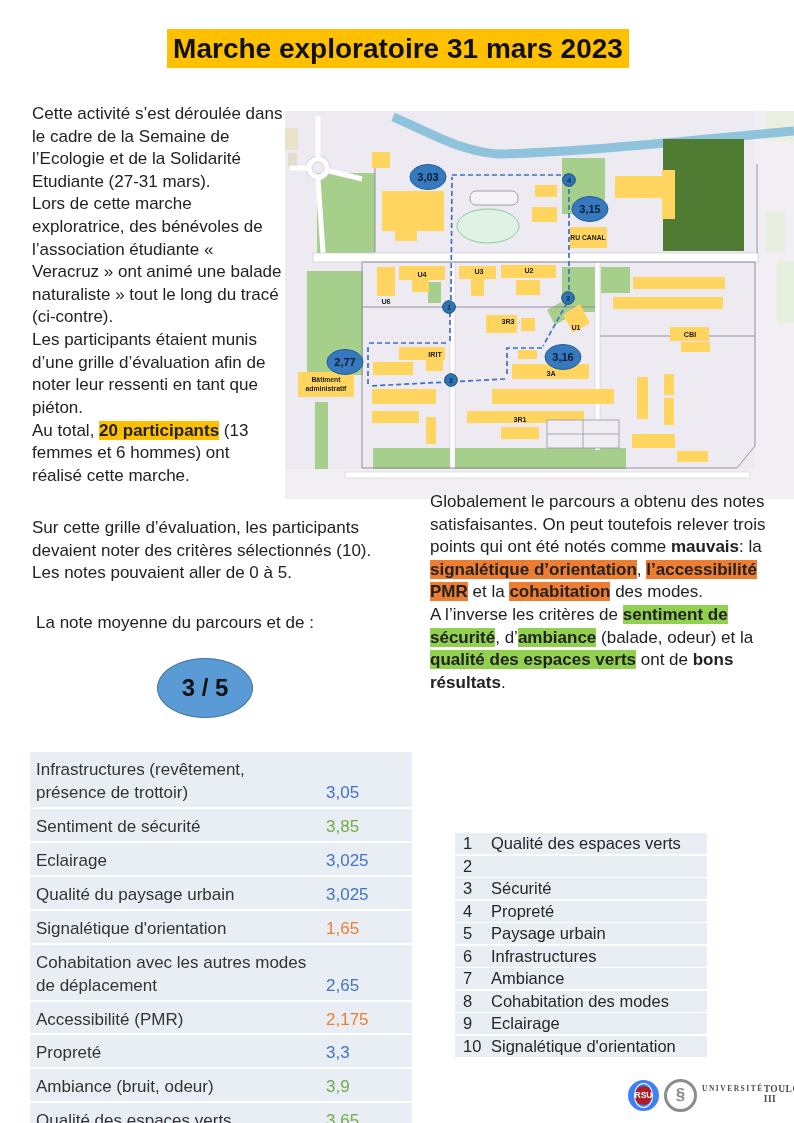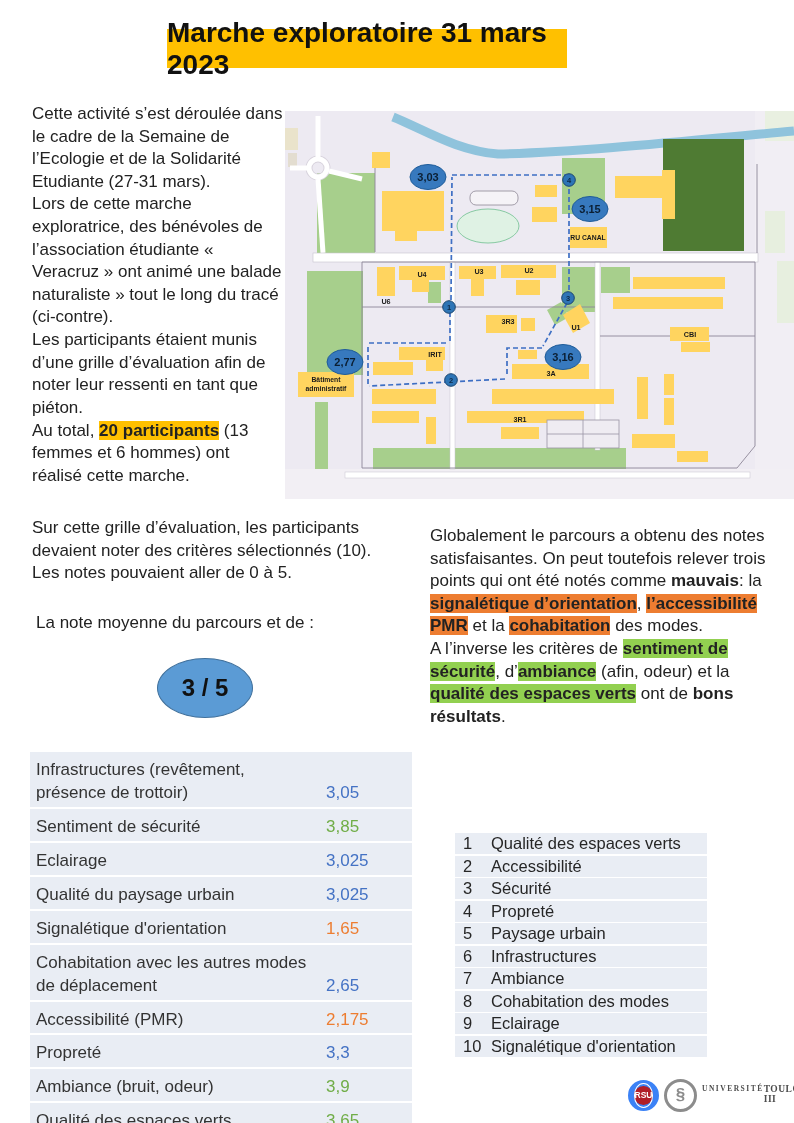--- a/index.html
+++ b/index.html
@@ -5,31 +5,31 @@
   * { margin:0; padding:0; box-sizing:border-box; }
   body { background:#888; font-family:"Liberation Sans", sans-serif; }
   #page {
     position:relative; width:794px; height:1123px; background:#ffffff;
     margin:0 auto; overflow:hidden; color:#262626;
   }
   .abs { position:absolute; }
 
   
   #title {
-    left:167px; top:29px; width:400px; height:39px;
+    left:167px; top:29px; width:462px; height:39px;
     background:#FFC000; display:flex; align-items:center; justify-content:center;
     font-size:28px; font-weight:bold; color:#111;
   }
 
   
   .para { font-size:17px; line-height:1.33; color:#222; white-space:pre-line; }
   #intro { left:32px; top:103px; width:252px; }
   #grid-note { left:32px; top:517px; width:392px; }
   #note-lead { left:36px; top:612px; width:392px; }
-  #global-para { left:430px; top:525px; width:352px; }
+  #global-para { left:430px; top:491px; width:352px; }
   #enfin-para { left:430px; top:752px; width:352px; }
 
   .seg-plain { font-weight:normal; }
   .seg-bold { font-weight:bold; }
   .seg-hl-yellow { background:#FFC000; font-weight:bold; }
   .seg-hl-orange { background:#ED7D31; font-weight:bold; }
   .seg-hl-green  { background:#92D050; font-weight:bold; }
 
   
   #score-ellipse {
@@ -297,31 +297,30 @@
         <span class="crit-label">Ambiance (bruit, odeur)</span>
         <span class="crit-value tone-green">3,9</span>
       </div>
       <div class="crit-row">
         <span class="crit-label">Qualité des espaces verts</span>
         <span class="crit-value tone-green">3,65</span>
       </div>
     </div>
 
   <div id="global-para" class="abs para"><span class="seg-plain">Globalement le parcours a obtenu des notes satisfaisantes. On peut toutefois relever trois points qui ont été notés comme </span><span class="seg-bold">mauvais</span><span class="seg-plain">: la </span><span class="seg-hl-orange">signalétique d’orientation</span><span class="seg-plain">, </span><span class="seg-hl-orange">l’accessibilité PMR</span><span class="seg-plain"> et la </span><span class="seg-hl-orange">cohabitation</span><span class="seg-plain"> des modes.
-A l’inverse les critères de </span><span class="seg-hl-green">sentiment de sécurité</span><span class="seg-plain">, d’</span><span class="seg-hl-green">ambiance</span><span class="seg-plain"> (afin, odeur) et la </span><span class="seg-hl-green">qualité des espaces verts</span><span class="seg-plain"> ont de </span><span class="seg-bold">bons résultats</span><span class="seg-plain">.</span></div>
+A l’inverse les critères de </span><span class="seg-hl-green">sentiment de sécurité</span><span class="seg-plain">, d’</span><span class="seg-hl-green">ambiance</span><span class="seg-plain"> (balade, odeur) et la </span><span class="seg-hl-green">qualité des espaces verts</span><span class="seg-plain"> ont de </span><span class="seg-bold">bons résultats</span><span class="seg-plain">.</span></div>
 
   <div id="ranking-table" class="abs">
 
   <div class="rank-row">
         <span class="rank-num">1</span>
         <span class="rank-label">Qualité des espaces verts</span>
       </div>
       <div class="rank-row">
         <span class="rank-num">2</span>
-        <span class="rank-label">Accessibilité</span>
       </div>
       <div class="rank-row">
         <span class="rank-num">3</span>
         <span class="rank-label">Sécurité</span>
       </div>
       <div class="rank-row">
         <span class="rank-num">4</span>
         <span class="rank-label">Propreté</span>
       </div>
       <div class="rank-row">

